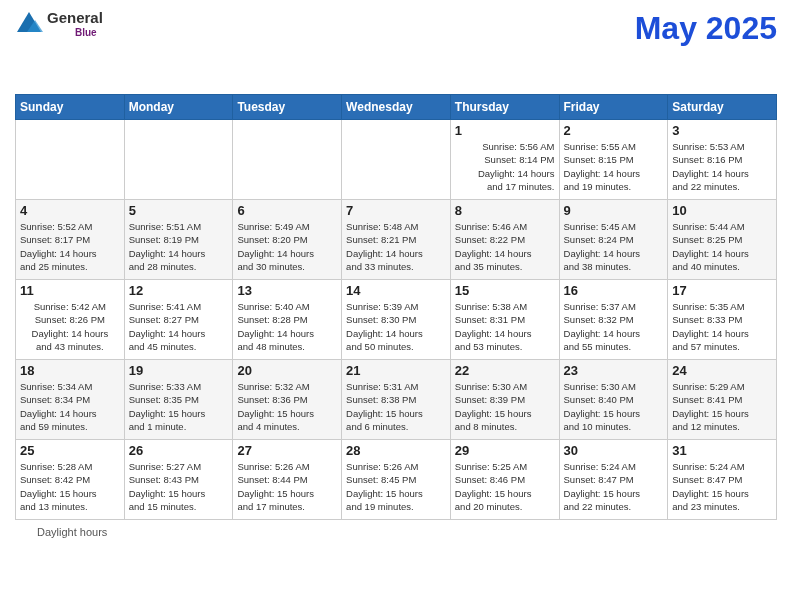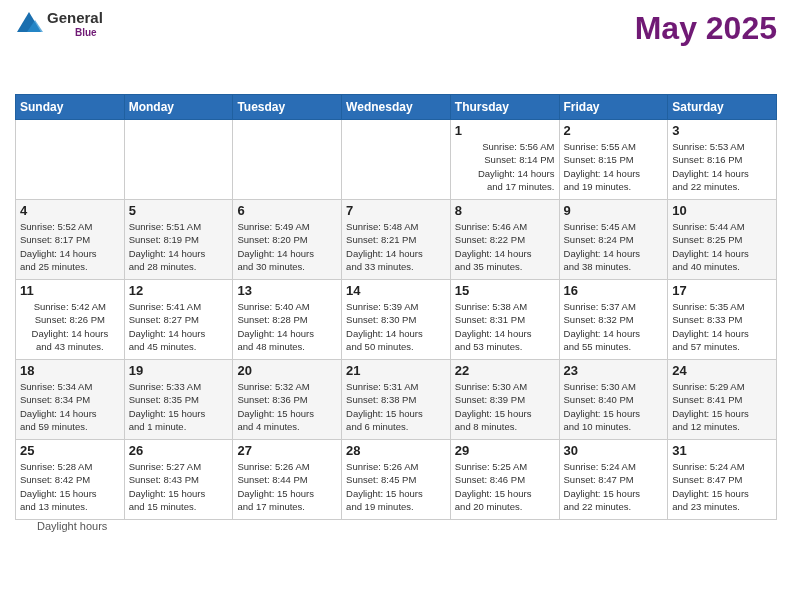--- a/index.html
+++ b/index.html
@@ -45,21 +45,21 @@
       width: 28px;
       height: 28px;
       margin-right: 4px;
     }
     .title-block {
       text-align: right;
     }
     .month-title {
       font-size: 32px;
       font-weight: bold;
-      color: #701a75;
+      color: #1d4ed8;
     }
     .subtitle {
       font-size: 14px;
       color: #444;
     }
     .calendar {
       width: 100%;
       border-collapse: collapse;
       border: 1px solid #ccc;
       margin-top: 47px;
@@ -93,20 +93,21 @@
     }
     .day-info {
       font-size: 9.5px;
       color: #333;
       line-height: 1.4;
     }
     .empty {
       background: #fff !important;
     }
     .footer {
+      margin-top: 6px;
       font-size: 11px;
       color: #555;
       padding-left: 22px;
     }
   </style>
 </head>
 <body>
 
 <div class="page">
   <div class="header">

